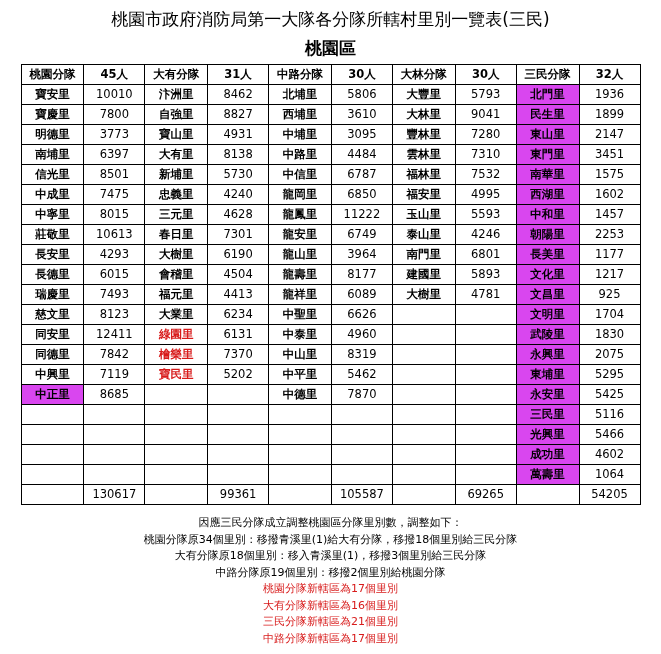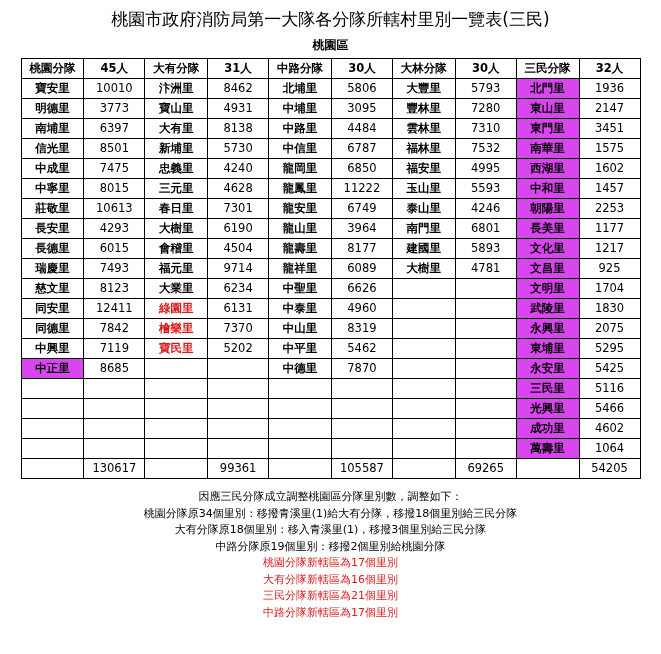--- a/index.html
+++ b/index.html
@@ -13,21 +13,21 @@
   .page{position:relative;width:661px;height:654px;box-sizing:border-box;padding:4px 6px 0 6px;}
   .title{
     text-align:center;
     font-size:17px;
     font-weight:normal;
     letter-spacing:0px;
     margin:4px 0 6px 0;
   }
   .subtitle{
     text-align:center;
-    font-size:12px;
+    font-size:17px;
     font-weight:bold;
     margin:0 0 4px 0;
   }
   table.main{
     border-collapse:collapse;
     table-layout:fixed;
     width:620px;
     margin:0 auto;
   }
   table.main td{
@@ -97,20 +97,32 @@
           <td class="name">汴洲里</td>
           <td class="num">8462</td>
           <td class="name">北埔里</td>
           <td class="num">5806</td>
           <td class="name">大豐里</td>
           <td class="num">5793</td>
           <td class="name hl">北門里</td>
           <td class="num">1936</td>
         </tr>
         <tr>
+          <td class="name">寶慶里</td>
+          <td class="num">7800</td>
+          <td class="name">自強里</td>
+          <td class="num">8827</td>
+          <td class="name">西埔里</td>
+          <td class="num">3610</td>
+          <td class="name">大林里</td>
+          <td class="num">9041</td>
+          <td class="name hl">民生里</td>
+          <td class="num">1899</td>
+        </tr>
+        <tr>
           <td class="name">明德里</td>
           <td class="num">3773</td>
           <td class="name">寶山里</td>
           <td class="num">4931</td>
           <td class="name">中埔里</td>
           <td class="num">3095</td>
           <td class="name">豐林里</td>
           <td class="num">7280</td>
           <td class="name hl">東山里</td>
           <td class="num">2147</td>
@@ -196,21 +208,21 @@
           <td class="num">8177</td>
           <td class="name">建國里</td>
           <td class="num">5893</td>
           <td class="name hl">文化里</td>
           <td class="num">1217</td>
         </tr>
         <tr>
           <td class="name">瑞慶里</td>
           <td class="num">7493</td>
           <td class="name">福元里</td>
-          <td class="num">9714</td>
+          <td class="num">4413</td>
           <td class="name">龍祥里</td>
           <td class="num">6089</td>
           <td class="name">大樹里</td>
           <td class="num">4781</td>
           <td class="name hl">文昌里</td>
           <td class="num">925</td>
         </tr>
         <tr>
           <td class="name">慈文里</td>
           <td class="num">8123</td>

